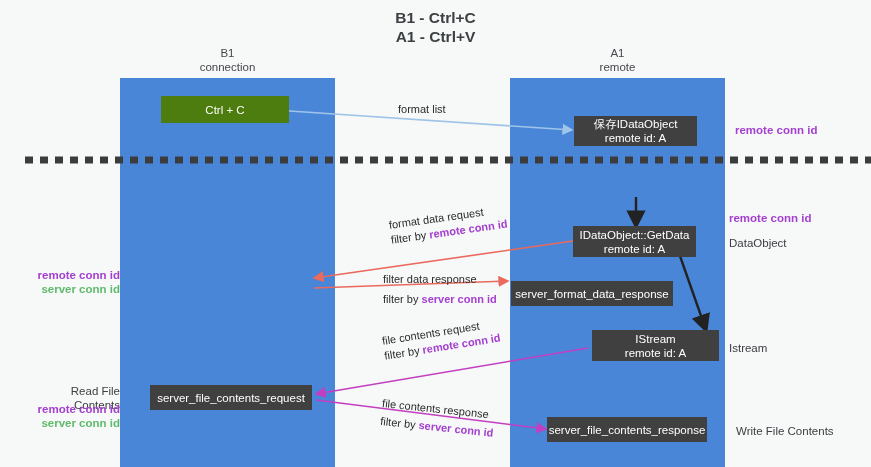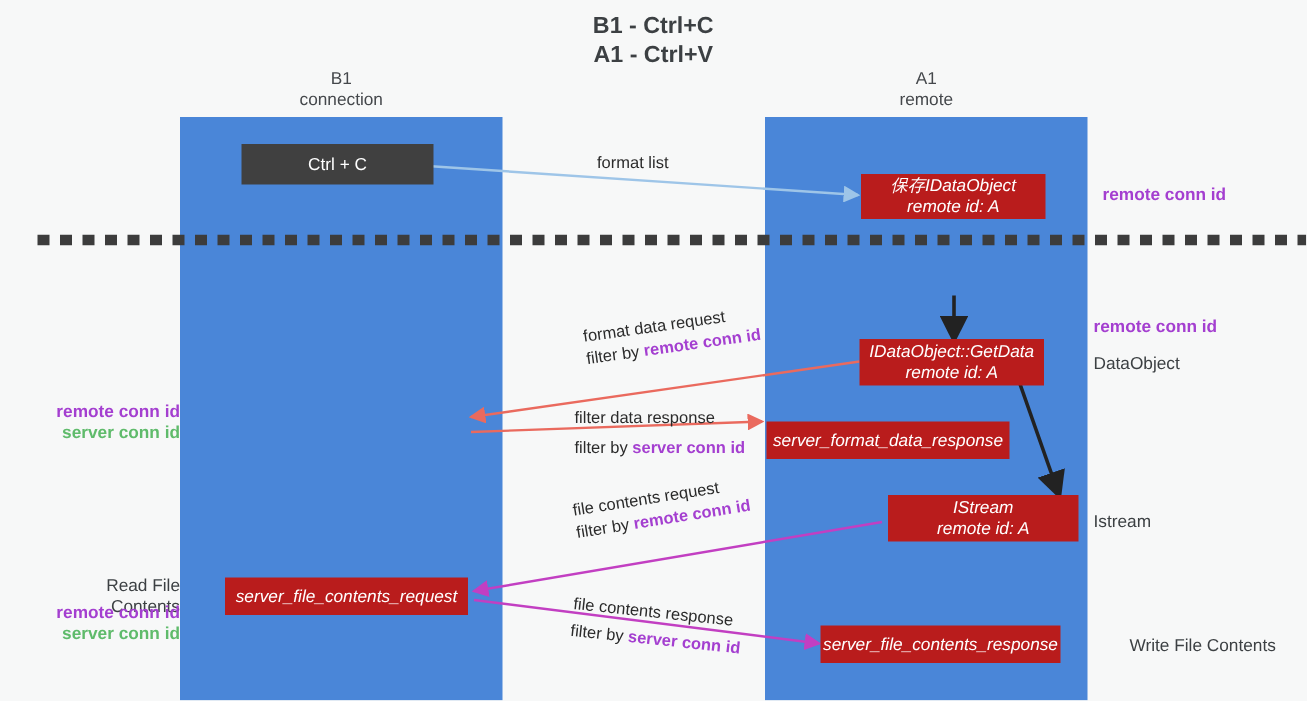--- a/index.html
+++ b/index.html
@@ -52,22 +52,22 @@
     flex-direction: column;
     align-items: center;
     justify-content: center;
     color: #ffffff;
     font-size: 11.5px;
     line-height: 14px;
     text-align: center;
     white-space: pre-line;
     padding: 2px 4px;
   }
-  .node.green { background: #404040; }
-  .node.orange { background: #b91c1c; font-style: italic; }
+  .node.green { background: #4d7c0f; }
+  .node.orange { background: #404040; }
 
   .side-label {
     position: absolute;
     font-size: 11.5px;
     line-height: 14px;
     white-space: pre-line;
   }
   .side-label.purple { color: #a43fd0; font-weight: bold; }
   .side-label.plain { color: #3c4043; }
   .side-label.right { text-align: left; }
@@ -184,21 +184,21 @@
   </div>
 
   <div class="side-label purple right" style="left:735px; top:123px;">remote conn id</div>
 
   <div class="side-label purple right" style="left:729px; top:211px;">remote conn id</div>
 
   <div class="side-label plain right" style="left:729px; top:236px;">DataObject</div>
 
   <div class="side-label plain right" style="left:729px; top:341px;">Istream</div>
 
-  <div class="side-label plain right" style="left:736px; top:424px;margin-left:17px;">Write File Contents</div>
+  <div class="side-label plain right" style="left:736px; top:424px;">Write File Contents</div>
 
   <div class="conn-pair" style="position:absolute; left:16px; top:268px; width:104px; text-align:right;">
     <div class="cid-remote">remote conn id</div>
     <div class="cid-server">server conn id</div>
   </div>
 
   <div class="side-label plain" style="left:26px; top:384px; width:94px; text-align:right;">Read File Contents</div>
 
   <div class="conn-pair" style="position:absolute; left:16px; top:402px; width:104px; text-align:right;">
     <div class="cid-remote">remote conn id</div>

